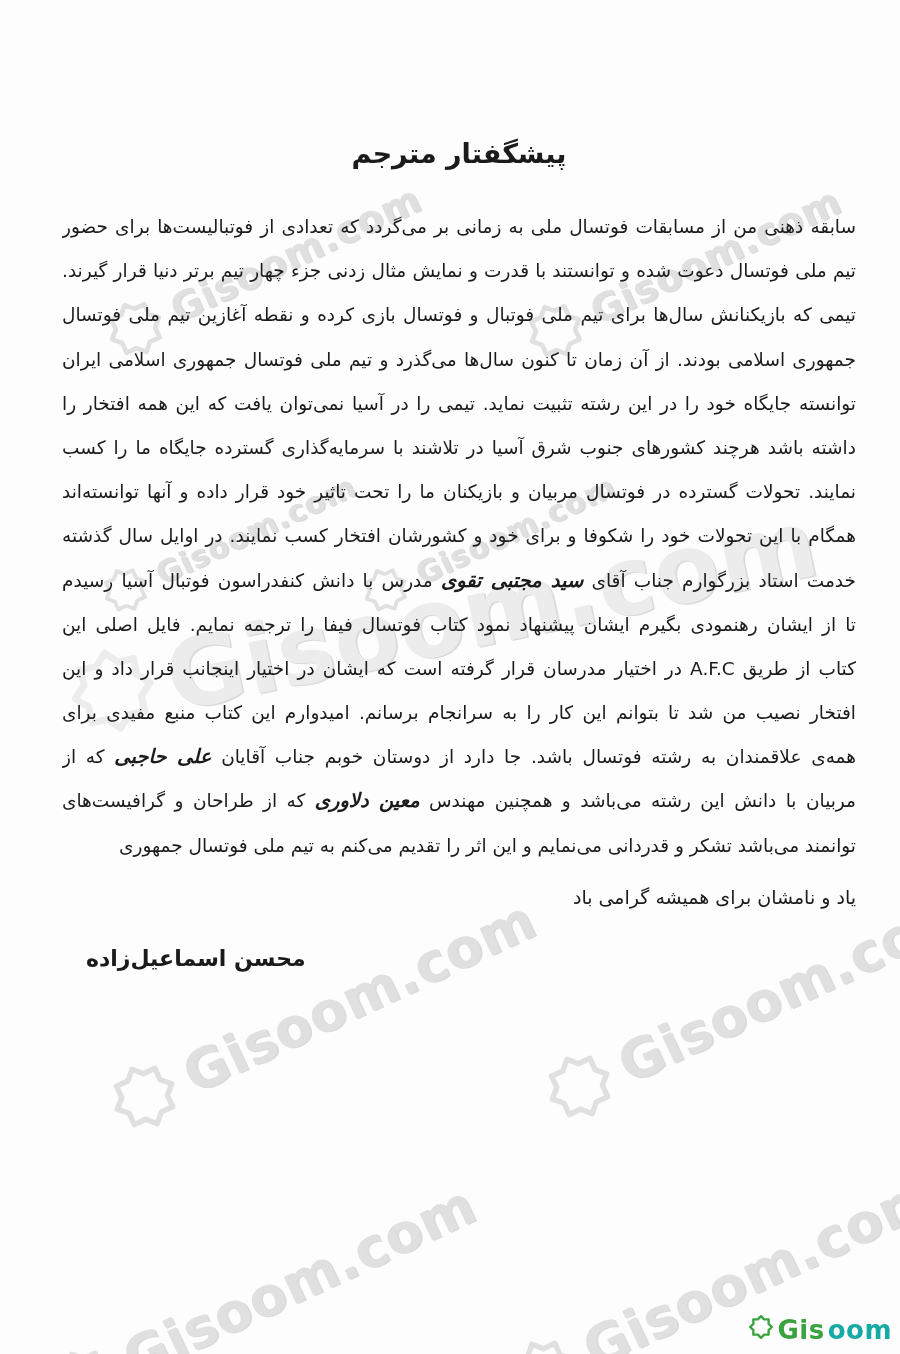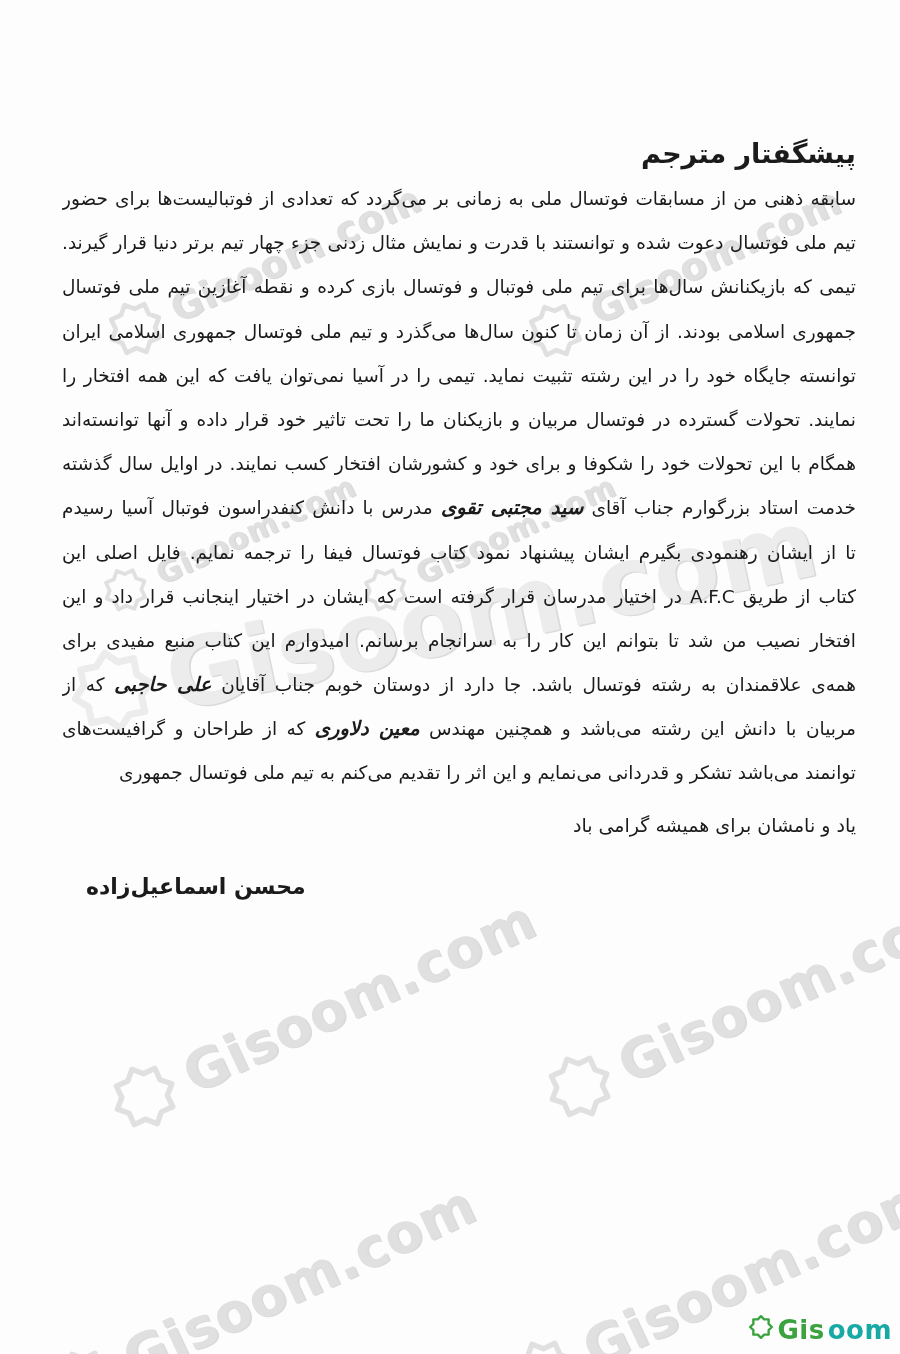--- a/index.html
+++ b/index.html
@@ -13,22 +13,22 @@
   .wm{
     position:absolute;display:flex;align-items:center;gap:10px;
     font-weight:bold;white-space:nowrap;letter-spacing:1px;
     text-shadow:1.5px 1.5px 0 rgba(175,175,175,0.45);
     user-select:none;
   }
   .wm svg{flex:0 0 auto;}
   
   .content{position:absolute;left:62px;top:138px;width:794px;z-index:2;}
   .title{
-    font-size:27px;font-weight:bold;direction:rtl;text-align:right;
-    margin:0 0 8px 0;
+    font-size:27px;font-weight:bold;direction:rtl;text-align:center;
+    margin:0 0 36px 0;
   }
   .para .line{
     direction:rtl;text-align:justify;text-align-last:justify;
     font-size:18.5px;line-height:44.2px;height:44.2px;overflow:hidden;
   }
   .para .line:last-child{text-align-last:right;}
   .para .b{font-weight:bold;font-size:19.5px;font-style:italic;}
   .closing{
     direction:rtl;text-align:right;font-size:19px;
     margin-top:18px;padding-left:12px;
@@ -107,20 +107,21 @@
   </div>
 
 <div class="content">
   <h1 class="title">پیشگفتار مترجم</h1>
   <div class="para" id="paragraph">
       <div class="line"><span>سابقه ذهنی من از مسابقات فوتسال ملی به زمانی بر می‌گردد که تعدادی از فوتبالیست‌ها برای حضور در</span></div>
       <div class="line"><span>تیم ملی فوتسال دعوت شده و توانستند با قدرت و نمایش مثال زدنی جزء چهار تیم برتر دنیا قرار گیرند.</span></div>
       <div class="line"><span>تیمی که بازیکنانش سال‌ها برای تیم ملی فوتبال و فوتسال بازی کرده و نقطه آغازین تیم ملی فوتسال</span></div>
       <div class="line"><span>جمهوری اسلامی بودند. از آن زمان تا کنون سال‌ها می‌گذرد و تیم ملی فوتسال جمهوری اسلامی ایران</span></div>
       <div class="line"><span>توانسته جایگاه خود را در این رشته تثبیت نماید. تیمی را در آسیا نمی‌توان یافت که این همه افتخار را</span></div>
+      <div class="line"><span>داشته باشد هرچند کشورهای جنوب شرق آسیا در تلاشند با سرمایه‌گذاری گسترده جایگاه ما را کسب</span></div>
       <div class="line"><span>نمایند. تحولات گسترده در فوتسال مربیان و بازیکنان ما را تحت تاثیر خود قرار داده و آنها توانسته‌اند</span></div>
       <div class="line"><span>همگام با این تحولات خود را شکوفا و برای خود و کشورشان افتخار کسب نمایند. در اوایل سال گذشته</span></div>
       <div class="line"><span>خدمت استاد بزرگوارم جناب آقای </span><span class="b">سید مجتبی تقوی</span><span> مدرس با دانش کنفدراسون فوتبال آسیا رسیدم</span></div>
       <div class="line"><span>تا از ایشان رهنمودی بگیرم ایشان پیشنهاد نمود کتاب فوتسال فیفا را ترجمه نمایم. فایل اصلی این</span></div>
       <div class="line"><span>کتاب از طریق A.F.C در اختیار مدرسان قرار گرفته است که ایشان در اختیار اینجانب قرار داد و این</span></div>
       <div class="line"><span>افتخار نصیب من شد تا بتوانم این کار را به سرانجام برسانم. امیدوارم این کتاب منبع مفیدی برای</span></div>
       <div class="line"><span>همه‌ی علاقمندان به رشته فوتسال باشد. جا دارد از دوستان خوبم جناب آقایان </span><span class="b">علی حاجبی</span><span> که از</span></div>
       <div class="line"><span>مربیان با دانش این رشته می‌باشد و همچنین مهندس </span><span class="b">معین دلاوری</span><span> که از طراحان و گرافیست‌های</span></div>
       <div class="line"><span>توانمند می‌باشد تشکر و قدردانی می‌نمایم و این اثر را تقدیم می‌کنم به تیم ملی فوتسال جمهوری</span></div>
     </div>

